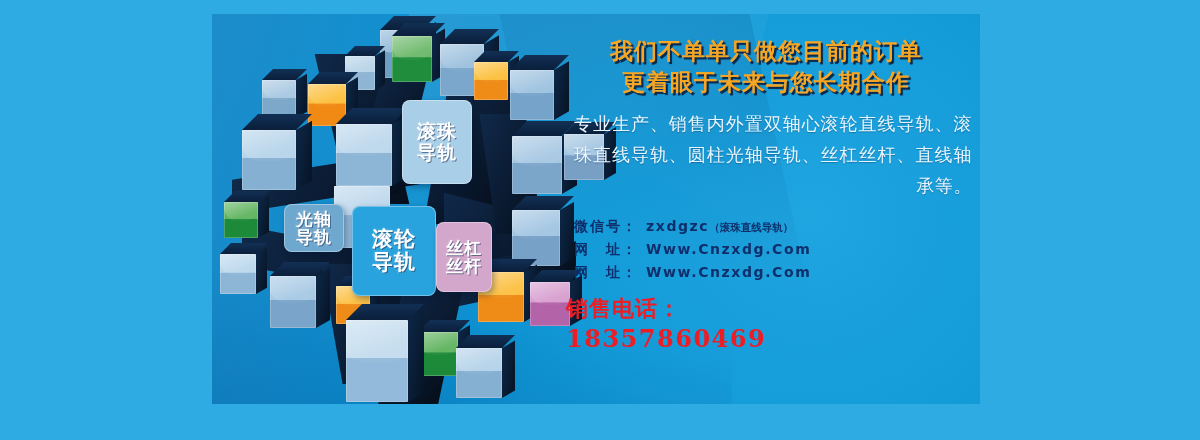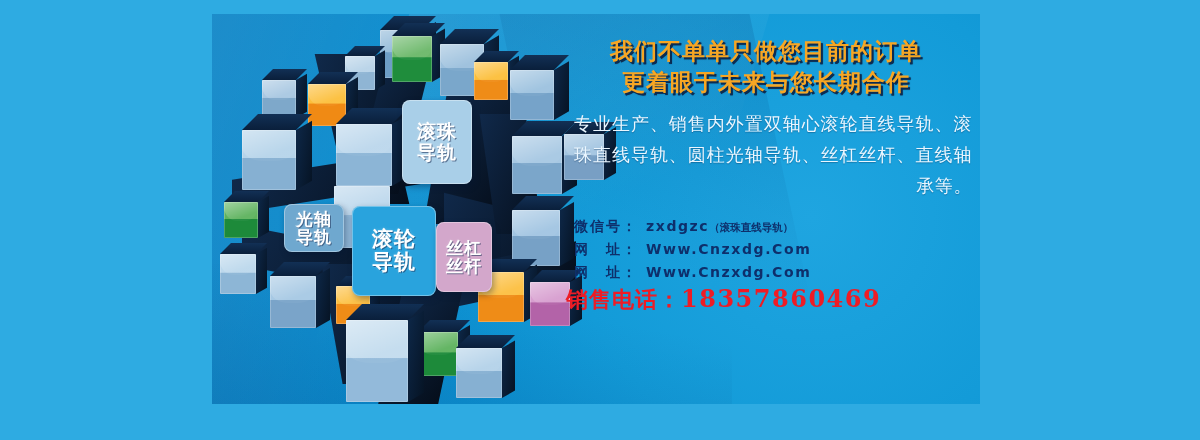--- a/index.html
+++ b/index.html
@@ -73,22 +73,22 @@
     letter-spacing:.6px;text-align:justify;text-align-last:right;
     padding:0 8px 0 22px;text-shadow:0 1px 1px rgba(0,40,80,.35);}
 
   .contact{margin-top:14px;padding-left:22px;}
   .crow{display:flex;align-items:baseline;color:#0e2f6b;font-size:14px;
     line-height:1.62;font-weight:bold;letter-spacing:.5px;}
   .clabel{width:72px;flex:none;letter-spacing:2px;}
   .cvalue{letter-spacing:1.6px;}
   .cnote{font-size:10.5px;letter-spacing:0;font-weight:bold;}
 
-  .phone{margin-top:0;padding-left:14px;display:flex;align-items:baseline;
-    color:#ee1c25;font-weight:bold;}
+  .phone{margin-top:10px;padding-left:14px;display:flex;align-items:baseline;
+    color:#ee1c25;font-weight:bold;flex-direction:column;}
   .phone .plabel{font-size:22px;letter-spacing:1px;}
   .phone .pnum{font-size:24px;letter-spacing:1.5px;
     font-family:"DejaVu Serif","Liberation Serif",serif;}
 </style>
 </head>
 <body>
 
 <div class="stage">
 
   <div class="panel">

